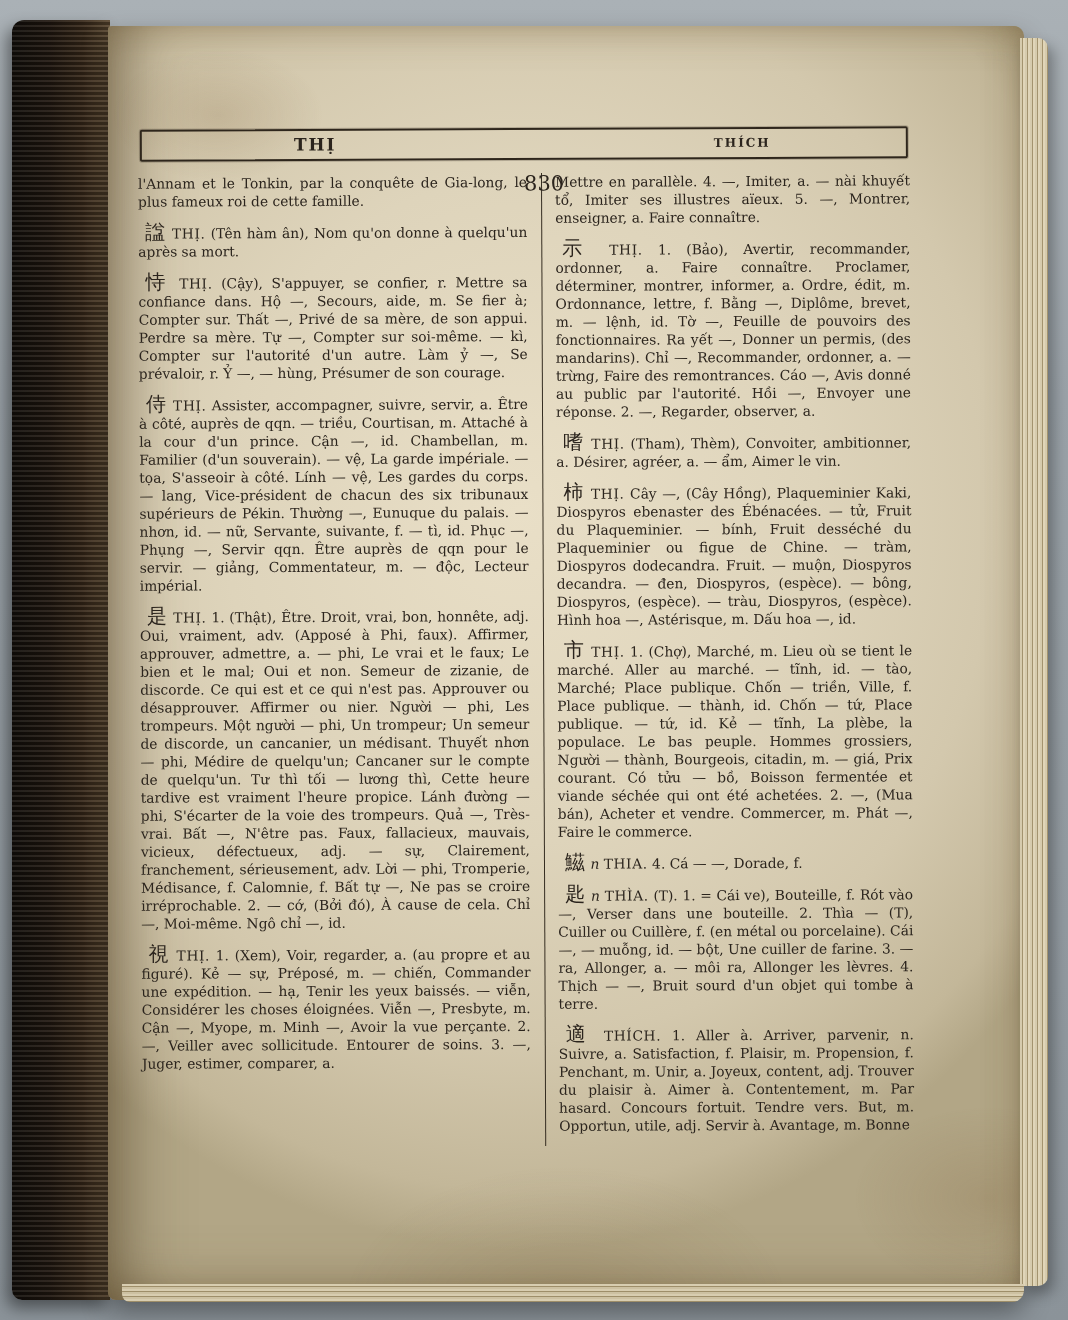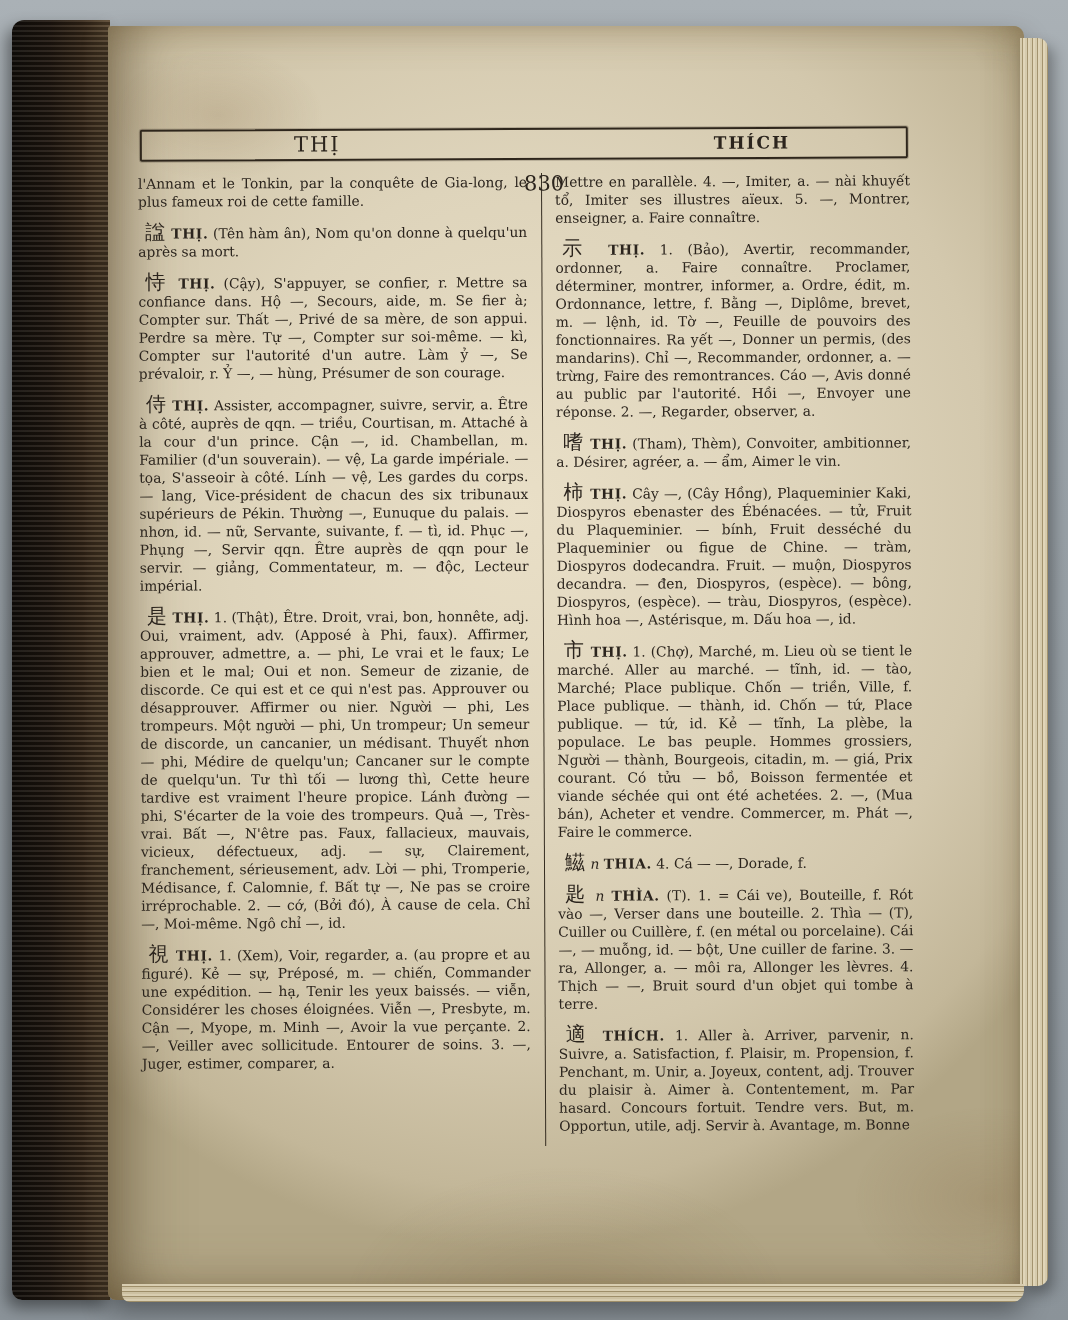--- a/index.html
+++ b/index.html
@@ -51,35 +51,35 @@
     position:absolute; left:128px; top:116px; width:772px;
     transform: rotate(-0.25deg);
     color:#2b241d;
   }
   .header-box {
     position:relative; height:32px; margin:0 2px;
     border:2px solid #2e261c; border-radius:2px;
     box-shadow:0 0 0 1px rgba(46,38,28,0.22);
   }
   .header-box span { position:absolute; top:50%; transform:translateY(-52%); white-space:nowrap; }
-  .h-left  { left:152px; font-weight:normal; font-size:21px; letter-spacing:2px; }
+  .h-left  { left:152px; font-weight:bold; font-size:17px; letter-spacing:2px; }
   .h-num   { left:50%; transform:translate(-50%,-54%); font-size:21px;margin-top:40px; }
-  .h-right { left:572px; font-weight:bold; font-size:17px; letter-spacing:2px; }
+  .h-right { left:572px; font-weight:bold; font-size:12px; letter-spacing:2px; }
   .columns { display:flex; margin-top:13px; }
   .col {
     font-size:13.8px; line-height:18px; text-align:justify;
     hyphens:auto; -webkit-hyphens:auto;
   }
   .col-left  { width:403px; padding-right:14px; }
   .col-right { width:369px; padding-left:13px; border-left:1.5px solid #352d21; }
   p.entry { margin:0 0 11px; text-indent:7px; }
   p.cont  { text-indent:0; }
   .cjk  { font-size:20px; line-height:1; letter-spacing:1px; }
   .pre  { font-style:italic; }
-  .head { font-weight:bold; letter-spacing:0.6px; }
+  .head { font-weight:normal; letter-spacing:0.6px; }
   span:empty { display:none; }
 </style>
 </head>
 <body>
 
 <div class="book">
   <div class="spine"></div>
   <div class="page"></div>
   <div class="edge-right"></div>
   <div class="edge-bottom"></div>

